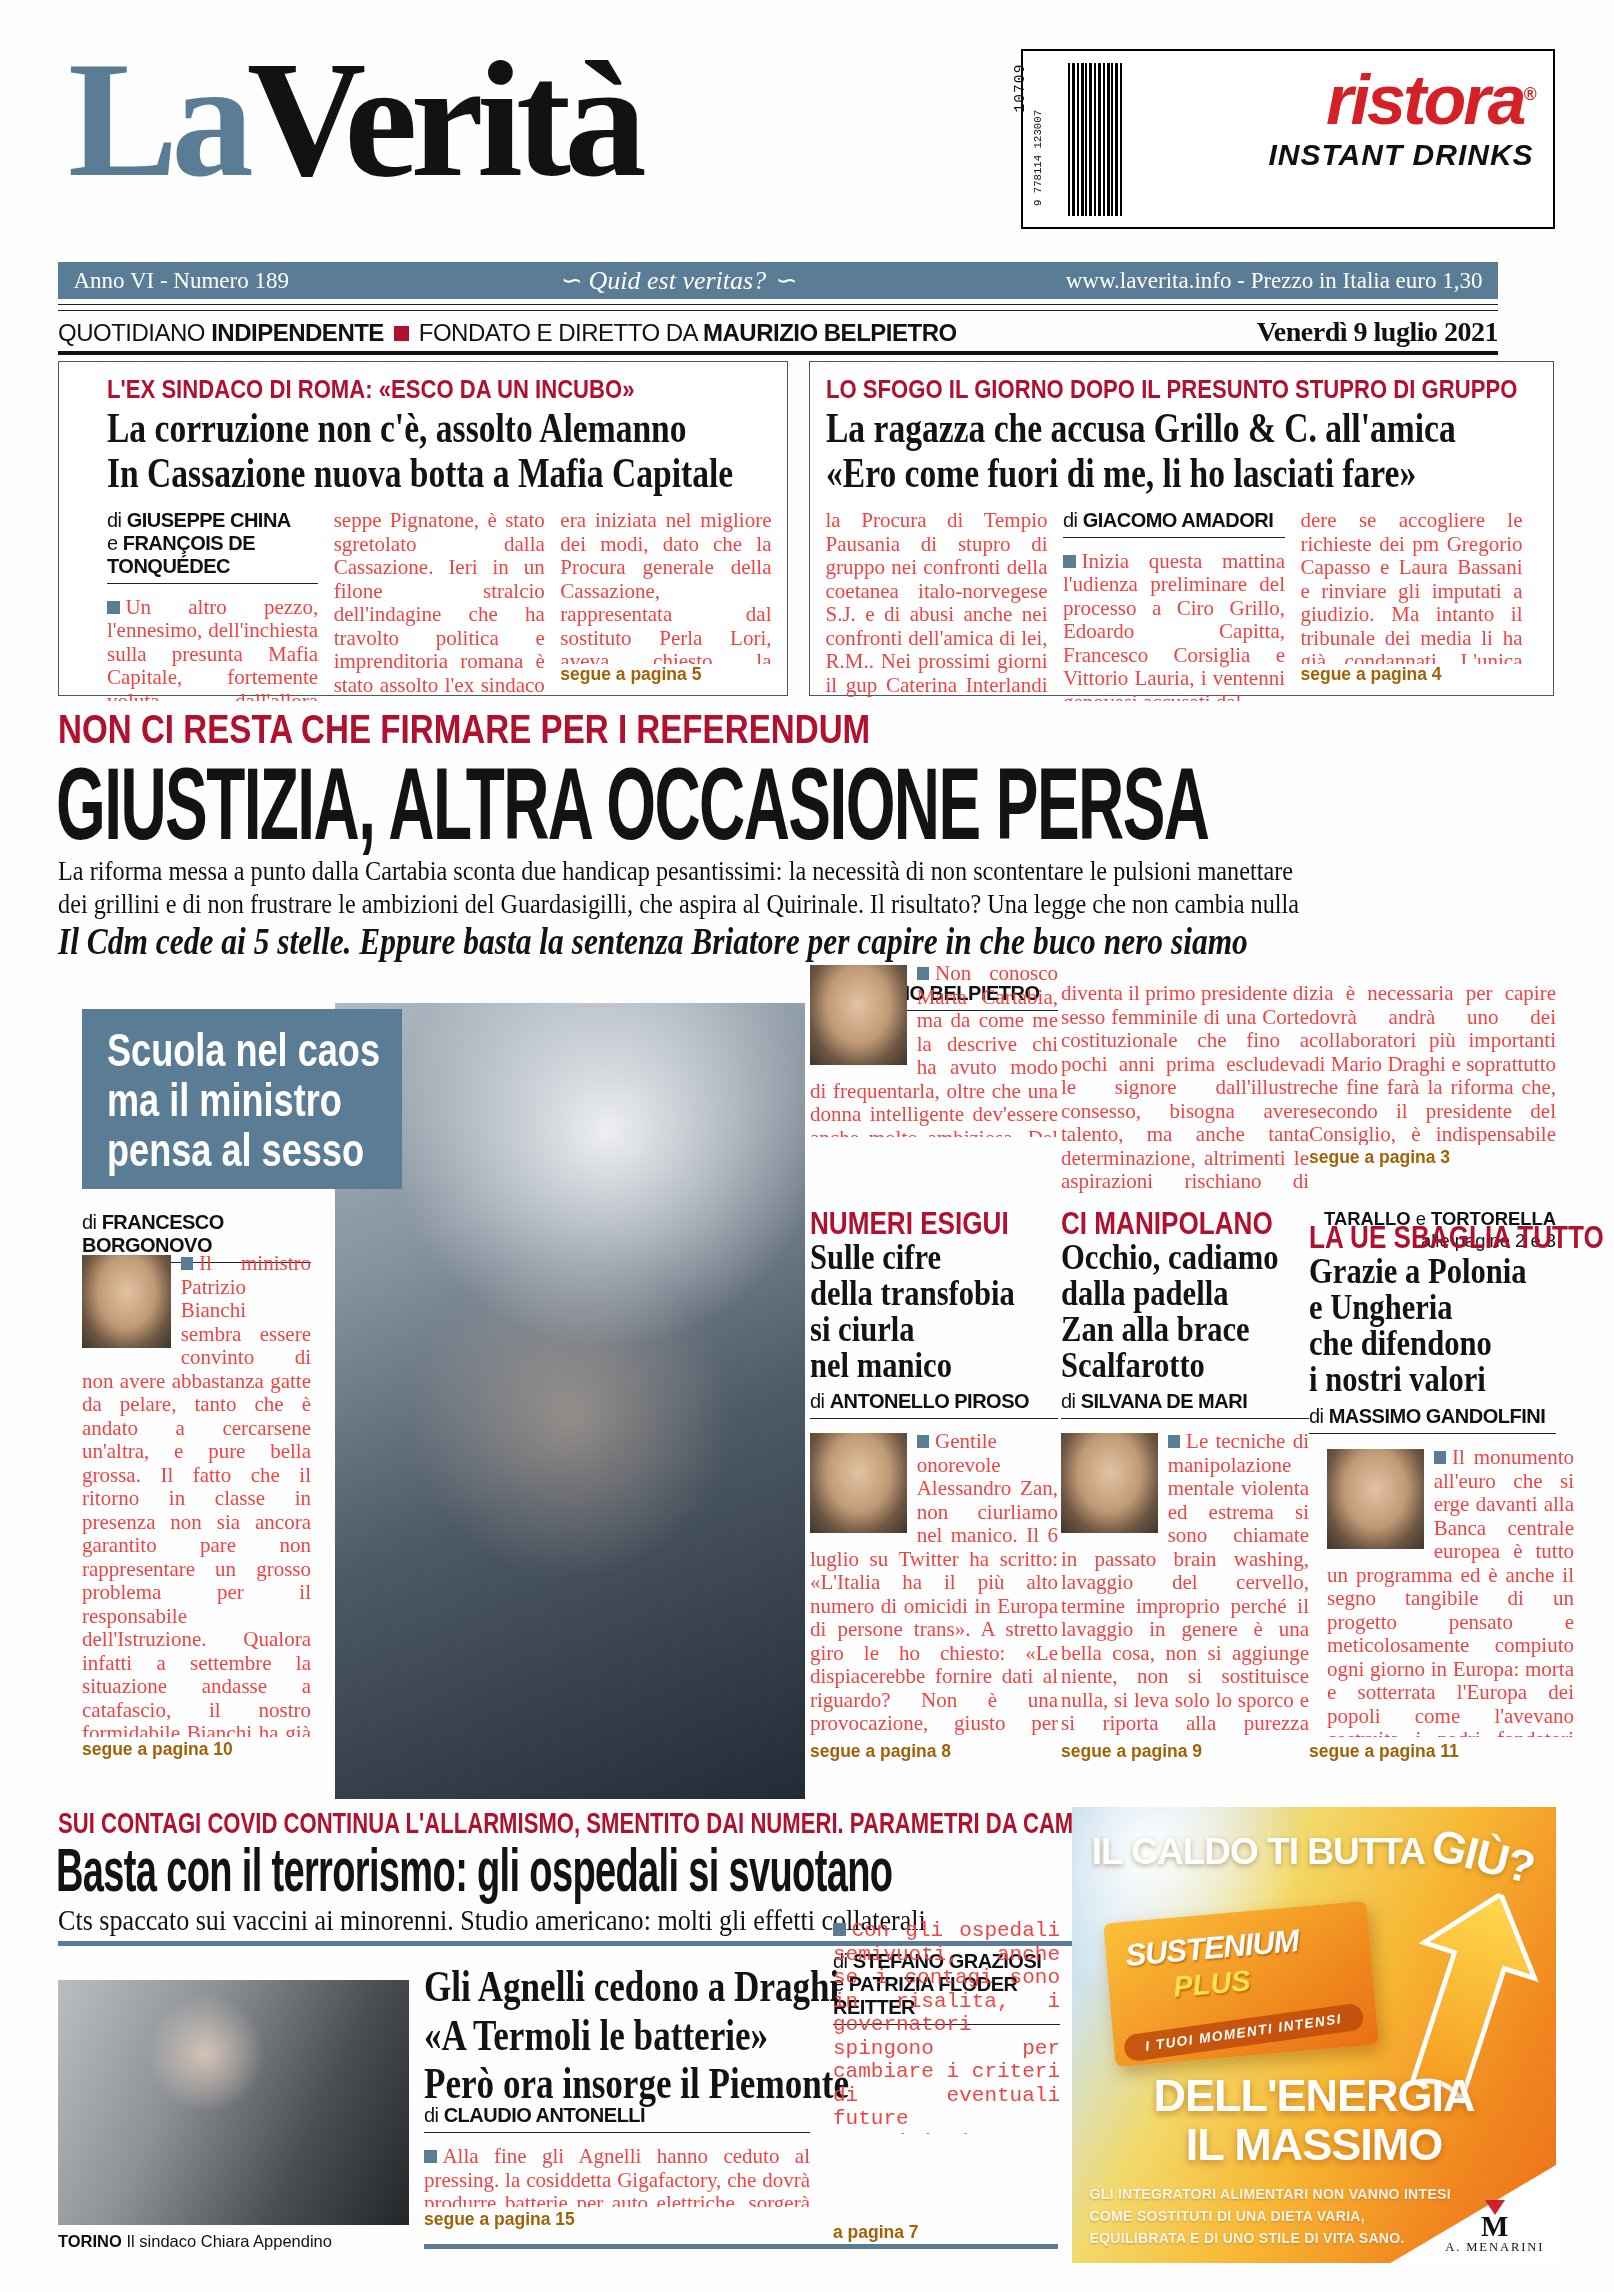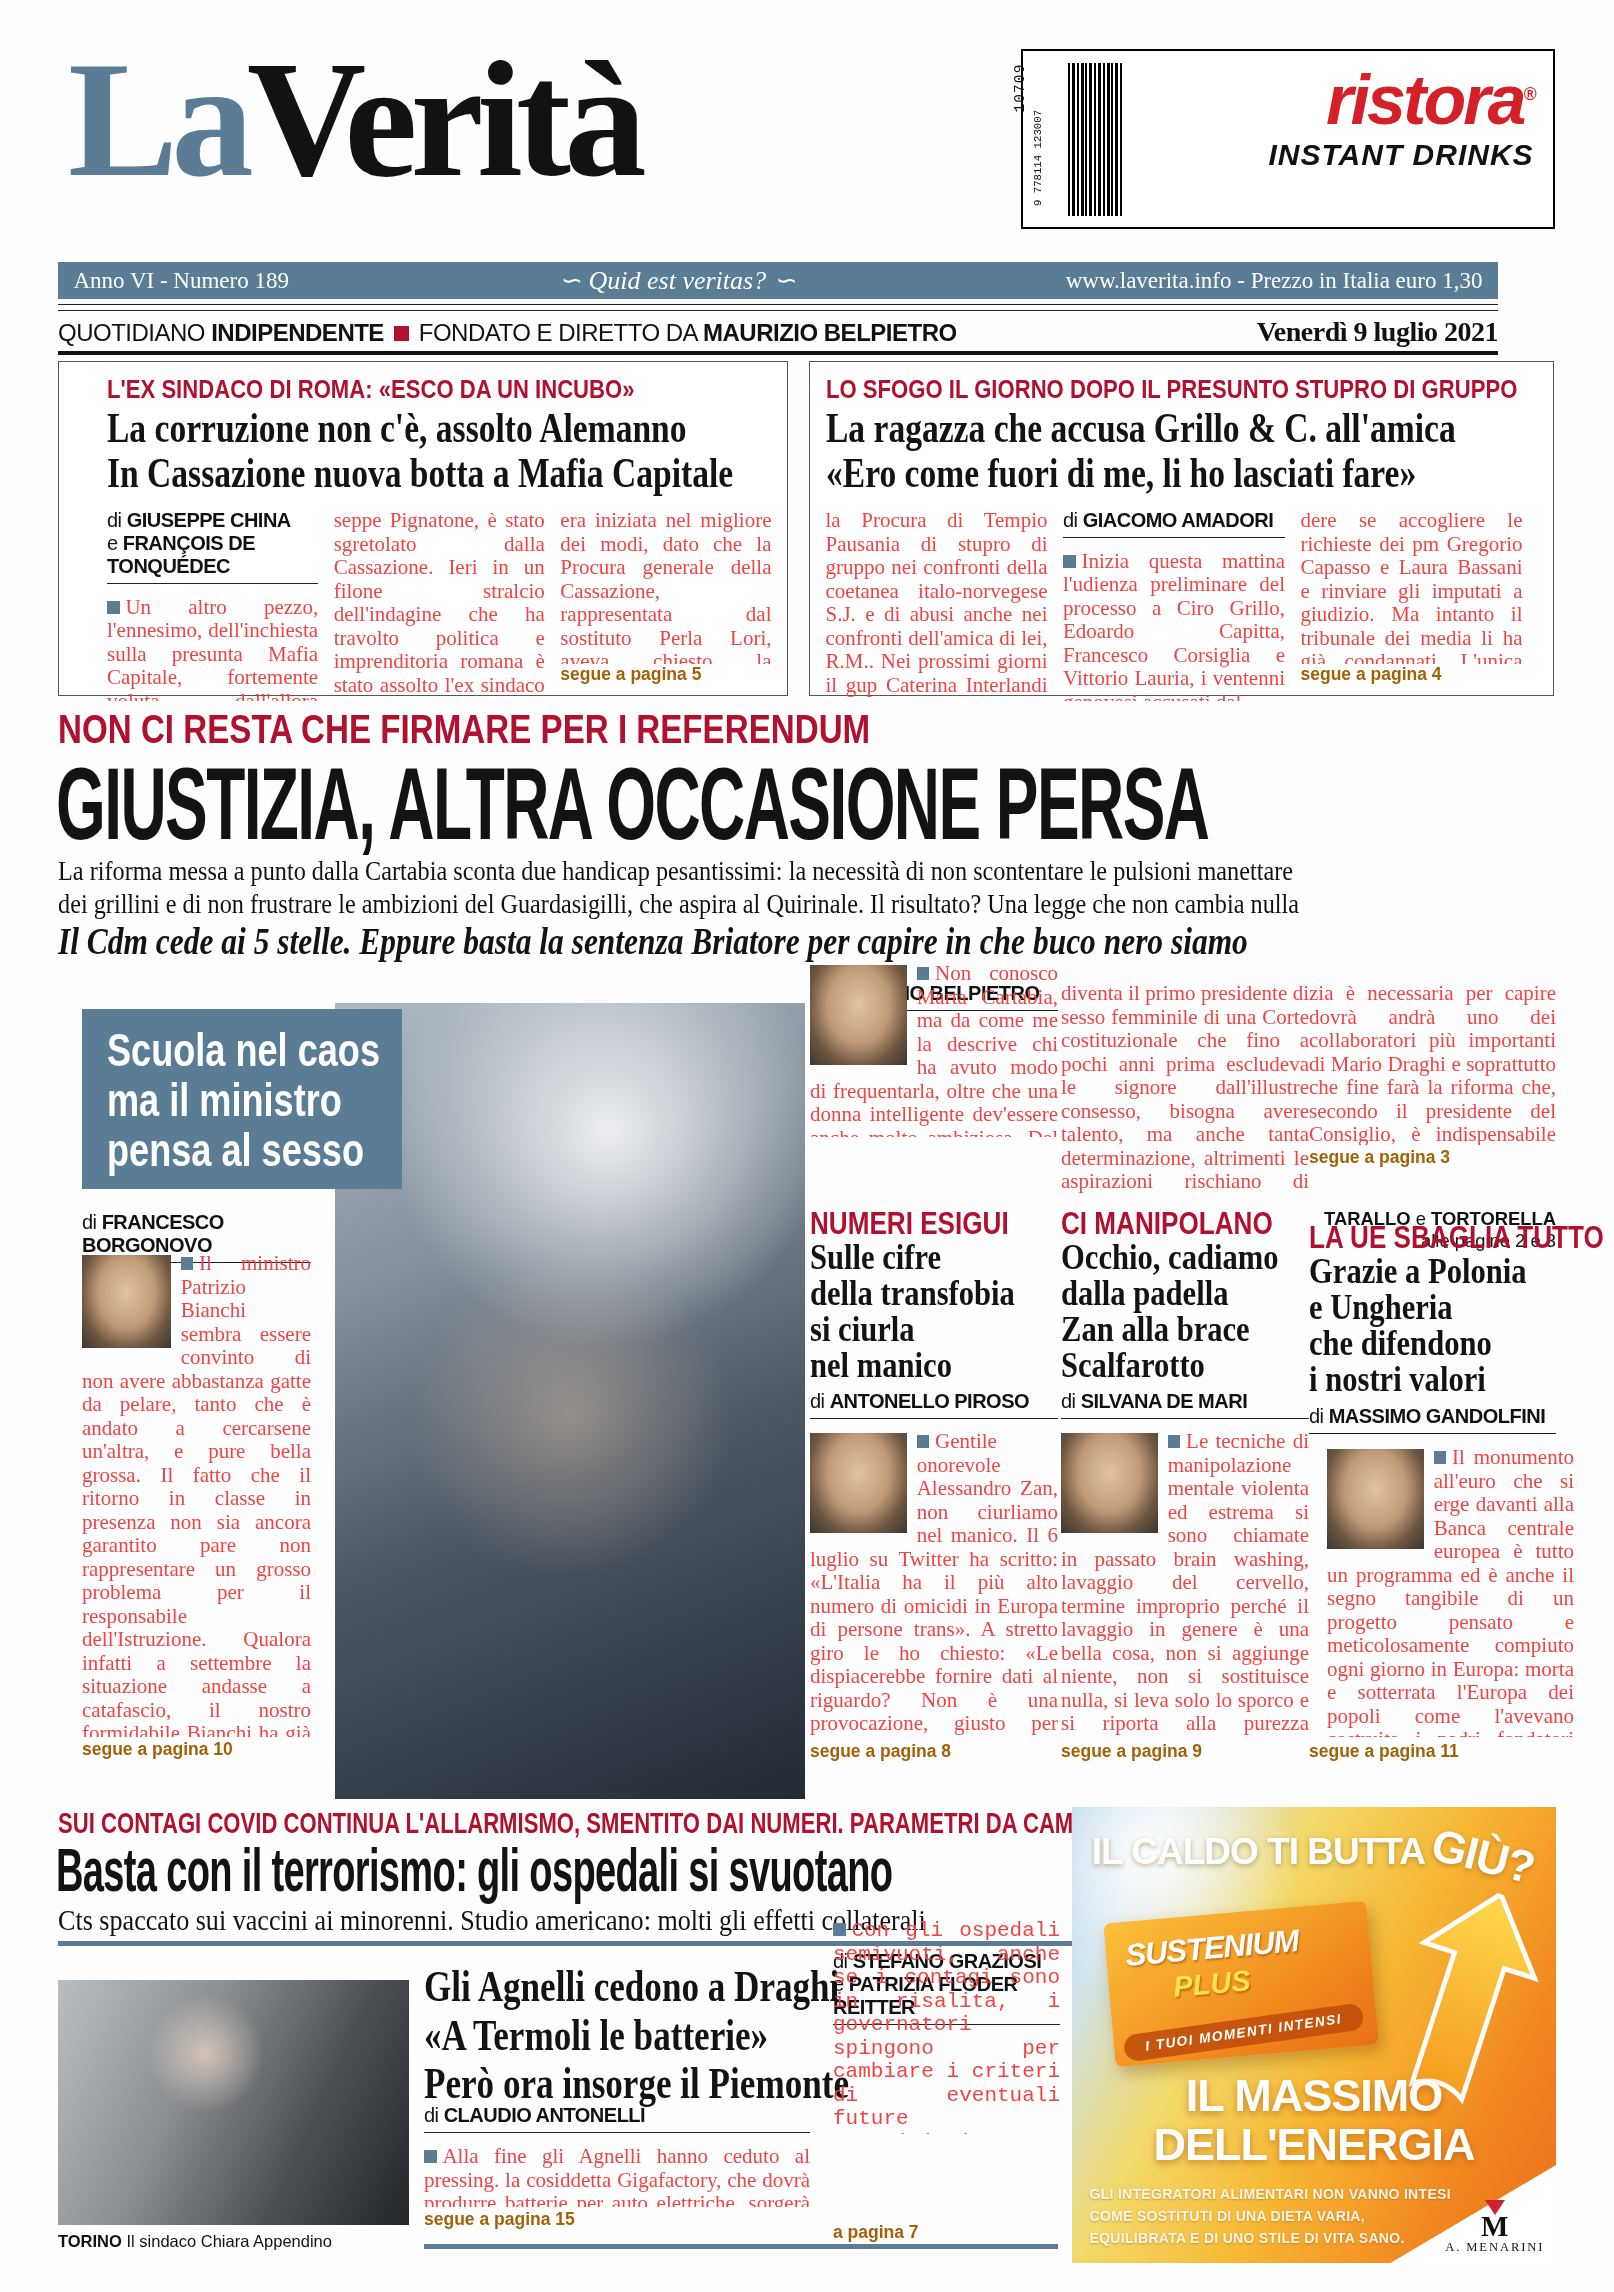--- a/index.html
+++ b/index.html
@@ -306,22 +306,22 @@
         </linearGradient>
       </defs>
       <path d="M65 0 L125 72 L92 72 L92 214 Q65 196 38 214 L38 72 L5 72 Z" fill="url(#arrg)" stroke="#fff" stroke-width="5"></path>
     </svg>
     <div class="ad-prod">
       <div class="p1">SUSTENIUM</div>
       <div class="p2">PLUS</div>
       <div class="ad-ribbon">I TUOI MOMENTI INTENSI</div>
     </div>
     <div class="ad-big">
+      <div>DELL'ENERGIA</div>
       <div>IL MASSIMO</div>
-      <div>DELL'ENERGIA</div>
     </div>
     <div class="ad-disc">
       <div>GLI INTEGRATORI ALIMENTARI NON VANNO INTESI</div>
       <div>COME SOSTITUTI DI UNA DIETA VARIA,</div>
       <div>EQUILIBRATA E DI UNO STILE DI VITA SANO.</div>
     </div>
     <div class="ad-corner"></div>
     <div class="ad-menarini">
       <div class="m-tri"></div>
       <div class="m-letter">M</div>

